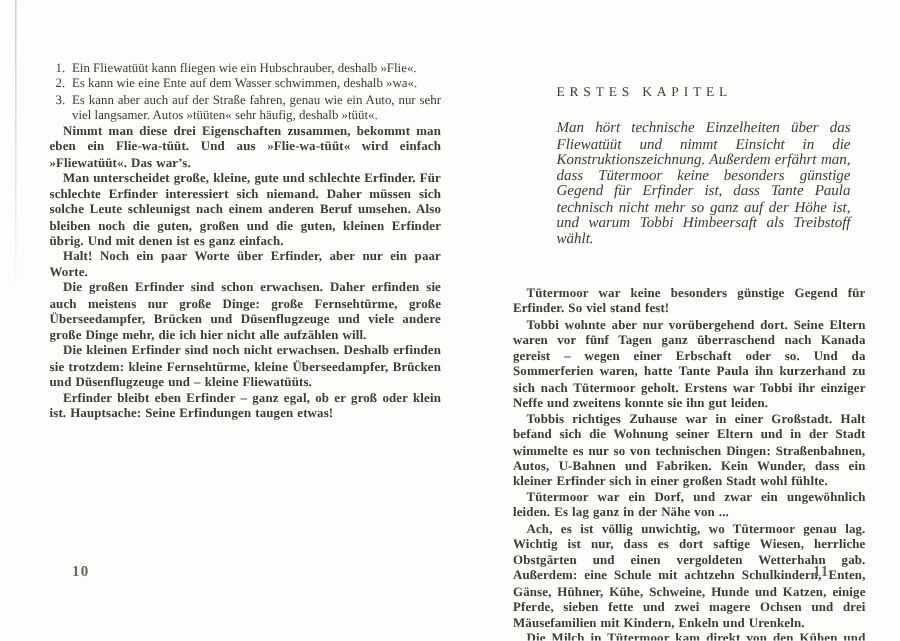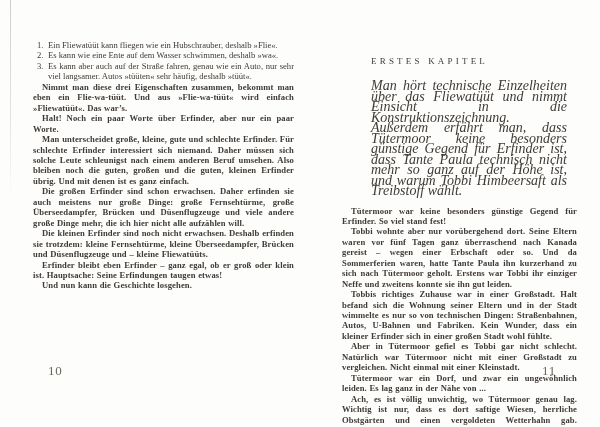--- a/index.html
+++ b/index.html
@@ -48,35 +48,36 @@
 
   h2.chapter {
     margin: 0 0 0 29px;
     padding-top: 40px;
     font-size: 9px;
     font-weight: normal;
     letter-spacing: 3.2px;
     color: #403b36;
   }
   p.summary {
-    margin: 15px 0 9px 29px;
+    margin: 15px 0 25px 29px;
     width: 196px;
     font-style: italic;
-    font-size: 14px;
+    font-size: 10px;
     line-height: 10.5px;
     text-align: justify;
     text-indent: 0;
     hyphens: auto;
   }
   .folio {
     position: absolute;
-    top: 363px;
-    font-size: 13px;
+    top: 376px;
+    font-size: 10px;
     letter-spacing: 0.8px;
     color: #6b665f;
+    font-weight: bold;
   }
   .folio.left-no  { left: 48px; }
   .folio.right-no { left: 542px; }
 </style>
 </head>
 <body>
 
 <div class="spread">
 
   <div class="page-edge"></div>
@@ -90,35 +91,33 @@
       <li>
         <span class="num">2.</span>
         <span>Es kann wie eine Ente auf dem Wasser schwimmen, deshalb »wa«.</span>
       </li>
       <li>
         <span class="num">3.</span>
         <span>Es kann aber auch auf der Straße fahren, genau wie ein Auto, nur sehr viel langsamer. Autos »tüüten« sehr häufig, deshalb »tüüt«.</span>
       </li>
     </ol>
     <p class="body">Nimmt man diese drei Eigenschaften zusammen, bekommt man eben ein Flie-wa-tüüt. Und aus »Flie-wa-tüüt« wird einfach »Fliewatüüt«. Das war’s.</p>
+    <p class="body">Man unterscheidet große, kleine, gute und schlechte Erfinder. Für schlechte Erfinder interessiert sich niemand. Daher müssen sich solche Leute schleunigst nach einem anderen Beruf umsehen. Also bleiben noch die guten, großen und die guten, kleinen Erfinder übrig. Und mit denen ist es ganz einfach.</p>
     <p class="body">Halt! Noch ein paar Worte über Erfinder, aber nur ein paar Worte.</p>
-    <p class="body">Man unterscheidet große, kleine, gute und schlechte Erfinder. Für schlechte Erfinder interessiert sich niemand. Daher müssen sich solche Leute schleunigst nach einem anderen Beruf umsehen. Also bleiben noch die guten, großen und die guten, kleinen Erfinder übrig. Und mit denen ist es ganz einfach.</p>
     <p class="body">Die großen Erfinder sind schon erwachsen. Daher erfinden sie auch meistens nur große Dinge: große Fernsehtürme, große Überseedampfer, Brücken und Düsenflugzeuge und viele andere große Dinge mehr, die ich hier nicht alle aufzählen will.</p>
     <p class="body">Die kleinen Erfinder sind noch nicht erwachsen. Deshalb erfinden sie trotzdem: kleine Fernsehtürme, kleine Überseedampfer, Brücken und Düsenflugzeuge und – kleine Fliewatüüts.</p>
     <p class="body">Erfinder bleibt eben Erfinder – ganz egal, ob er groß oder klein ist. Hauptsache: Seine Erfindungen taugen etwas!</p>
-    <p class="body">Und nun kann die Geschichte losgehen.</p>
   </section>
 
   <section class="page right">
     <h2 class="chapter">ERSTES KAPITEL</h2>
     <p class="summary">Man hört technische Einzelheiten über das Fliewatüüt und nimmt Einsicht in die Konstruktionszeichnung. Außerdem erfährt man, dass Tütermoor keine besonders günstige Gegend für Erfinder ist, dass Tante Paula technisch nicht mehr so ganz auf der Höhe ist, und warum Tobbi Himbeersaft als Treibstoff wählt.</p>
     <p class="body">Tütermoor war keine besonders günstige Gegend für Erfinder. So viel stand fest!</p>
     <p class="body">Tobbi wohnte aber nur vorübergehend dort. Seine Eltern waren vor fünf Tagen ganz überraschend nach Kanada gereist – wegen einer Erbschaft oder so. Und da Sommerferien waren, hatte Tante Paula ihn kurzerhand zu sich nach Tütermoor geholt. Erstens war Tobbi ihr einziger Neffe und zweitens konnte sie ihn gut leiden.</p>
     <p class="body">Tobbis richtiges Zuhause war in einer Großstadt. Halt befand sich die Wohnung seiner Eltern und in der Stadt wimmelte es nur so von technischen Dingen: Straßenbahnen, Autos, U-Bahnen und Fabriken. Kein Wunder, dass ein kleiner Erfinder sich in einer großen Stadt wohl fühlte.</p>
-    <p class="body">Aber in Tütermoor gefiel es Tobbi gar nicht schlecht. Natürlich war Tütermoor nicht mit einer Großstadt zu vergleichen. Nicht einmal mit einer Kleinstadt.</p>
     <p class="body">Tütermoor war ein Dorf, und zwar ein ungewöhnlich leiden. Es lag ganz in der Nähe von ...</p>
     <p class="body">Ach, es ist völlig unwichtig, wo Tütermoor genau lag. Wichtig ist nur, dass es dort saftige Wiesen, herrliche Obstgärten und einen vergoldeten Wetterhahn gab. Außerdem: eine Schule mit achtzehn Schulkindern, Enten, Gänse, Hühner, Kühe, Schweine, Hunde und Katzen, einige Pferde, sieben fette und zwei magere Ochsen und drei Mäusefamilien mit Kindern, Enkeln und Urenkeln.</p>
     <p class="body">Die Milch in Tütermoor kam direkt von den Kühen und nicht etwa aus</p>
   </section>
 
   <div class="folio left-no">10</div>
   <div class="folio right-no">11</div>
 
 </div>
 

